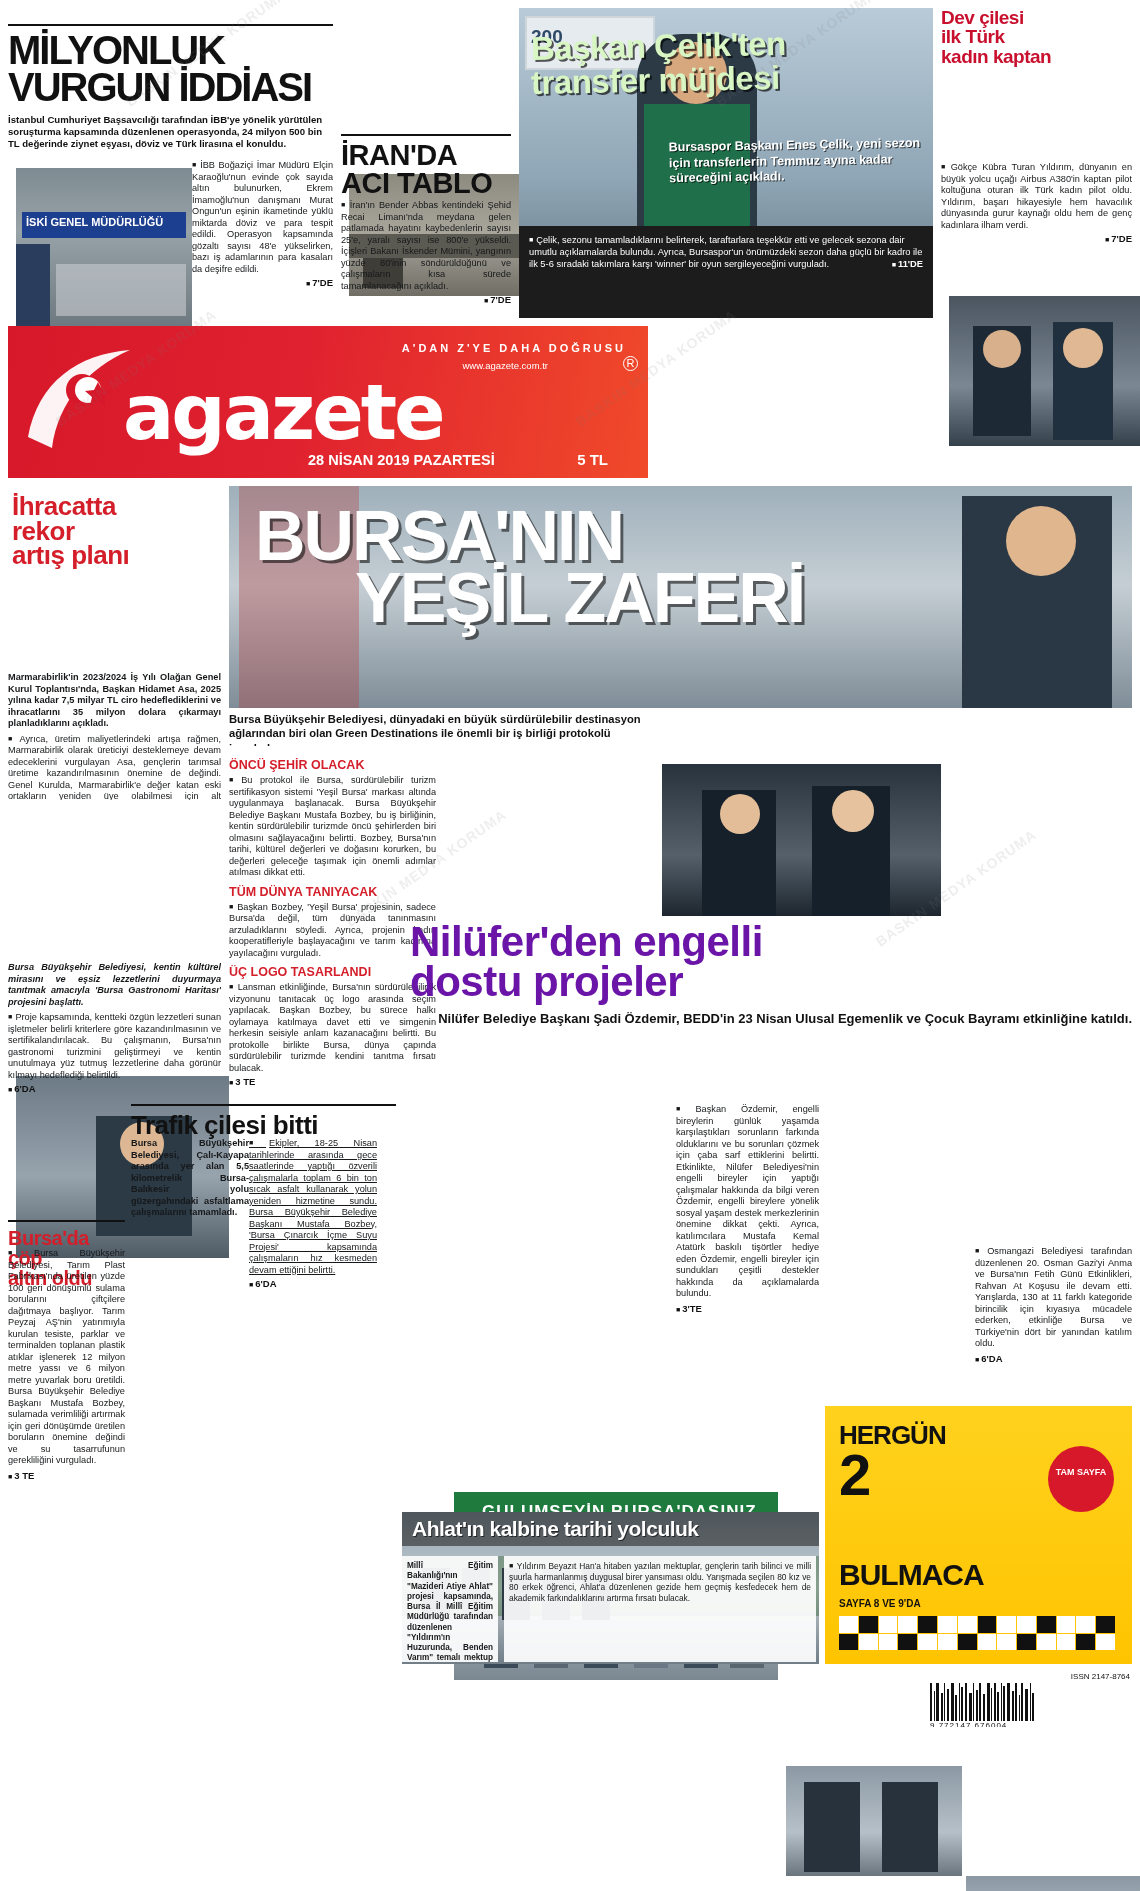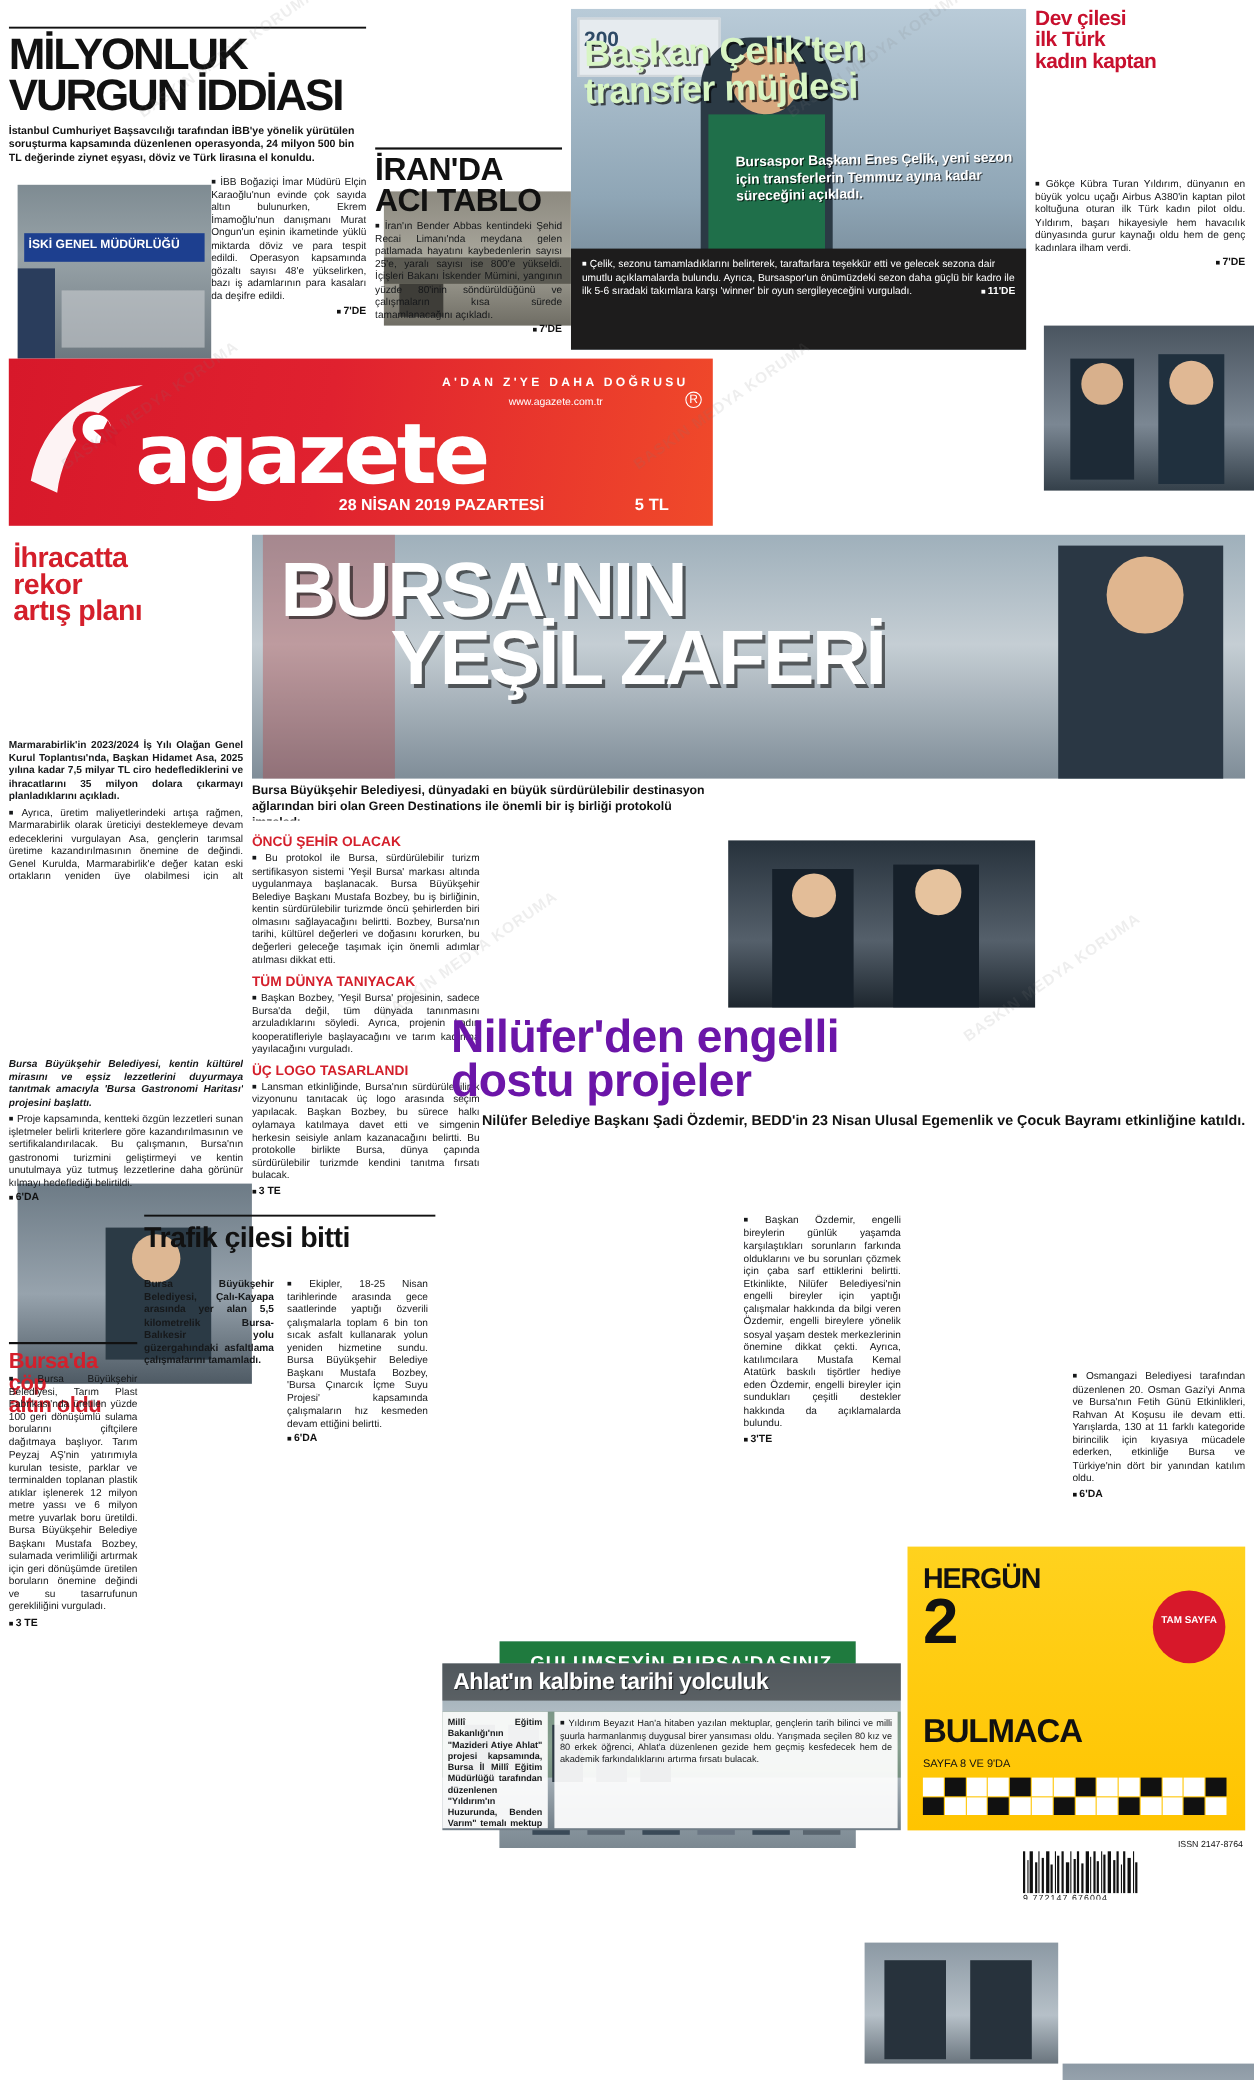--- a/index.html
+++ b/index.html
@@ -109,21 +109,21 @@
   #trafik { left:131px; top:1104px; width:265px; height:560px; }
   #trafik .hl { font-size:26px; line-height:1.0; }
   #engellitxt { left:676px; top:1104px; width:143px; height:400px; }
   #osmantxt { left:975px; top:1246px; width:157px; height:154px; }
 
   #bulmaca { left:825px; top:1406px; width:307px; height:258px;
      background:linear-gradient(180deg,#ffd21e,#ffc400); }
   #bulmaca .t1 { font-size:26px; font-weight:bold; color:#111; letter-spacing:-1px; }
   #bulmaca .t2 { font-size:58px; font-weight:bold; color:#111; line-height:0.8; }
   #bulmaca .t3 { font-size:30px; font-weight:bold; color:#111; letter-spacing:-1px; }
-  #bulmaca .t4 { font-size:10px; font-weight:normal; color:#111; }
+  #bulmaca .t4 { font-size:10px; font-weight:bold; color:#111; }
 
   
   #ahlat { left:402px; top:1512px; width:417px; height:152px; }
   #ahlatimg { position:absolute; inset:0; background:#8fa0ad; }
   #ahlat .hl { font-size:21px; color:#fff; line-height:1.05; text-shadow:1px 1px 0 rgba(0,0,0,.6);}
   #ahlatboxes { left:402px; top:1556px; width:417px; height:108px; }
 
   
   #barcode { left:930px; top:1672px; width:200px; height:55px; background:#fff; }
   .bars { display:flex; gap:1.6px; height:38px; align-items:flex-end; }
@@ -331,26 +331,26 @@
     </div>
   </div>
   <div class="box" id="coptxt">
     <p class="body-txt sq" style="margin:0;">Bursa Büyükşehir Belediyesi, Tarım Plast Fabrikası'nda üretilen yüzde 100 geri dönüşümlü sulama borularını çiftçilere dağıtmaya başlıyor. Tarım Peyzaj AŞ'nin yatırımıyla kurulan tesiste, parklar ve terminalden toplanan plastik atıklar işlenerek 12 milyon metre yassı ve 6 milyon metre yuvarlak boru üretildi. Bursa Büyükşehir Belediye Başkanı Mustafa Bozbey, sulamada verimliliği artırmak için geri dönüşümde üretilen boruların önemine değindi ve su tasarrufunun gerekliliğini vurguladı.</p>
     <div class="ref" style="font-size:9.5px;margin-top:3px;">3 TE</div>
   </div>
 
   <div class="box" id="trafik">
     <div class="rule"></div>
     <div class="hl" style="margin-top:6px;font-size:26px;">Trafik çilesi bitti</div>
-    <div style="display:flex;gap:12px;margin-top:24px;">
+    <div style="display:flex;gap:0;margin-top:0;">
       <div style="width:118px;">
         <p class="body-txt" style="margin:0;font-weight:bold;">Bursa Büyükşehir Belediyesi, Çalı-Kayapa arasında yer alan 5,5 kilometrelik Bursa-Balıkesir yolu güzergahındaki asfaltlama çalışmalarını tamamladı.</p>
       </div>
       <div style="width:128px;">
-        <p class="body-txt sq" style="margin:0;">Ekipler, 18-25 Nisan tarihlerinde arasında gece saatlerinde yaptığı özverili çalışmalarla toplam 6 bin ton sıcak asfalt kullanarak yolun yeniden hizmetine sundu. Bursa Büyükşehir Belediye Başkanı Mustafa Bozbey, 'Bursa Çınarcık İçme Suyu Projesi' kapsamında çalışmaların hız kesmeden devam ettiğini belirtti.</p>
+        <p class="body-txt sq" style="margin:0;text-decoration:underline;">Ekipler, 18-25 Nisan tarihlerinde arasında gece saatlerinde yaptığı özverili çalışmalarla toplam 6 bin ton sıcak asfalt kullanarak yolun yeniden hizmetine sundu. Bursa Büyükşehir Belediye Başkanı Mustafa Bozbey, 'Bursa Çınarcık İçme Suyu Projesi' kapsamında çalışmaların hız kesmeden devam ettiğini belirtti.</p>
         <div class="ref" style="font-size:9.5px;margin-top:2px;">6'DA</div>
       </div>
     </div>
   </div>
 
   <div class="box" id="osmantxt">
     <p class="body-txt sq" style="margin:0;">Osmangazi Belediyesi tarafından düzenlenen 20. Osman Gazi'yi Anma ve Bursa'nın Fetih Günü Etkinlikleri, Rahvan At Koşusu ile devam etti. Yarışlarda, 130 at 11 farklı kategoride birincilik için kıyasıya mücadele ederken, etkinliğe Bursa ve Türkiye'nin dört bir yanından katılım oldu.</p>
     <div class="ref" style="font-size:9.5px;margin-top:3px;">6'DA</div>
   </div>
 

